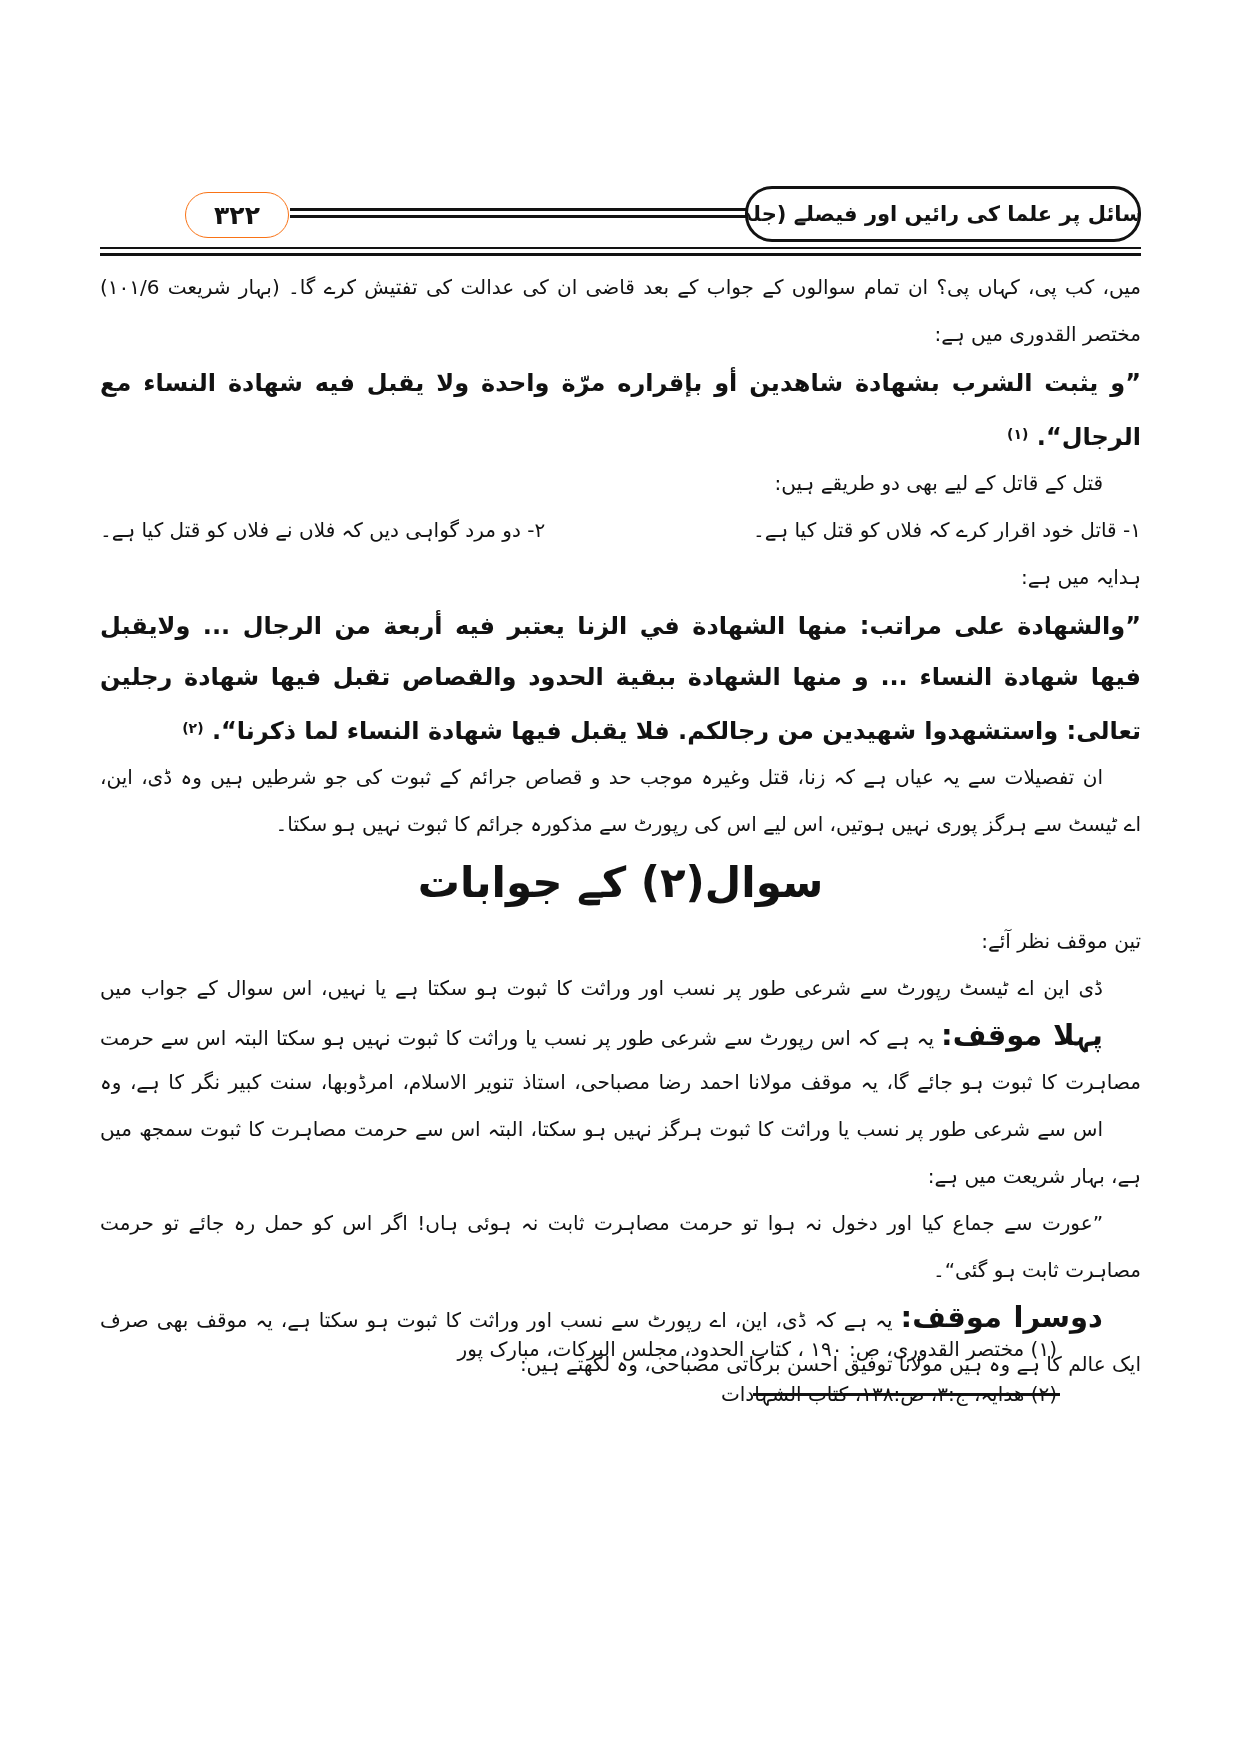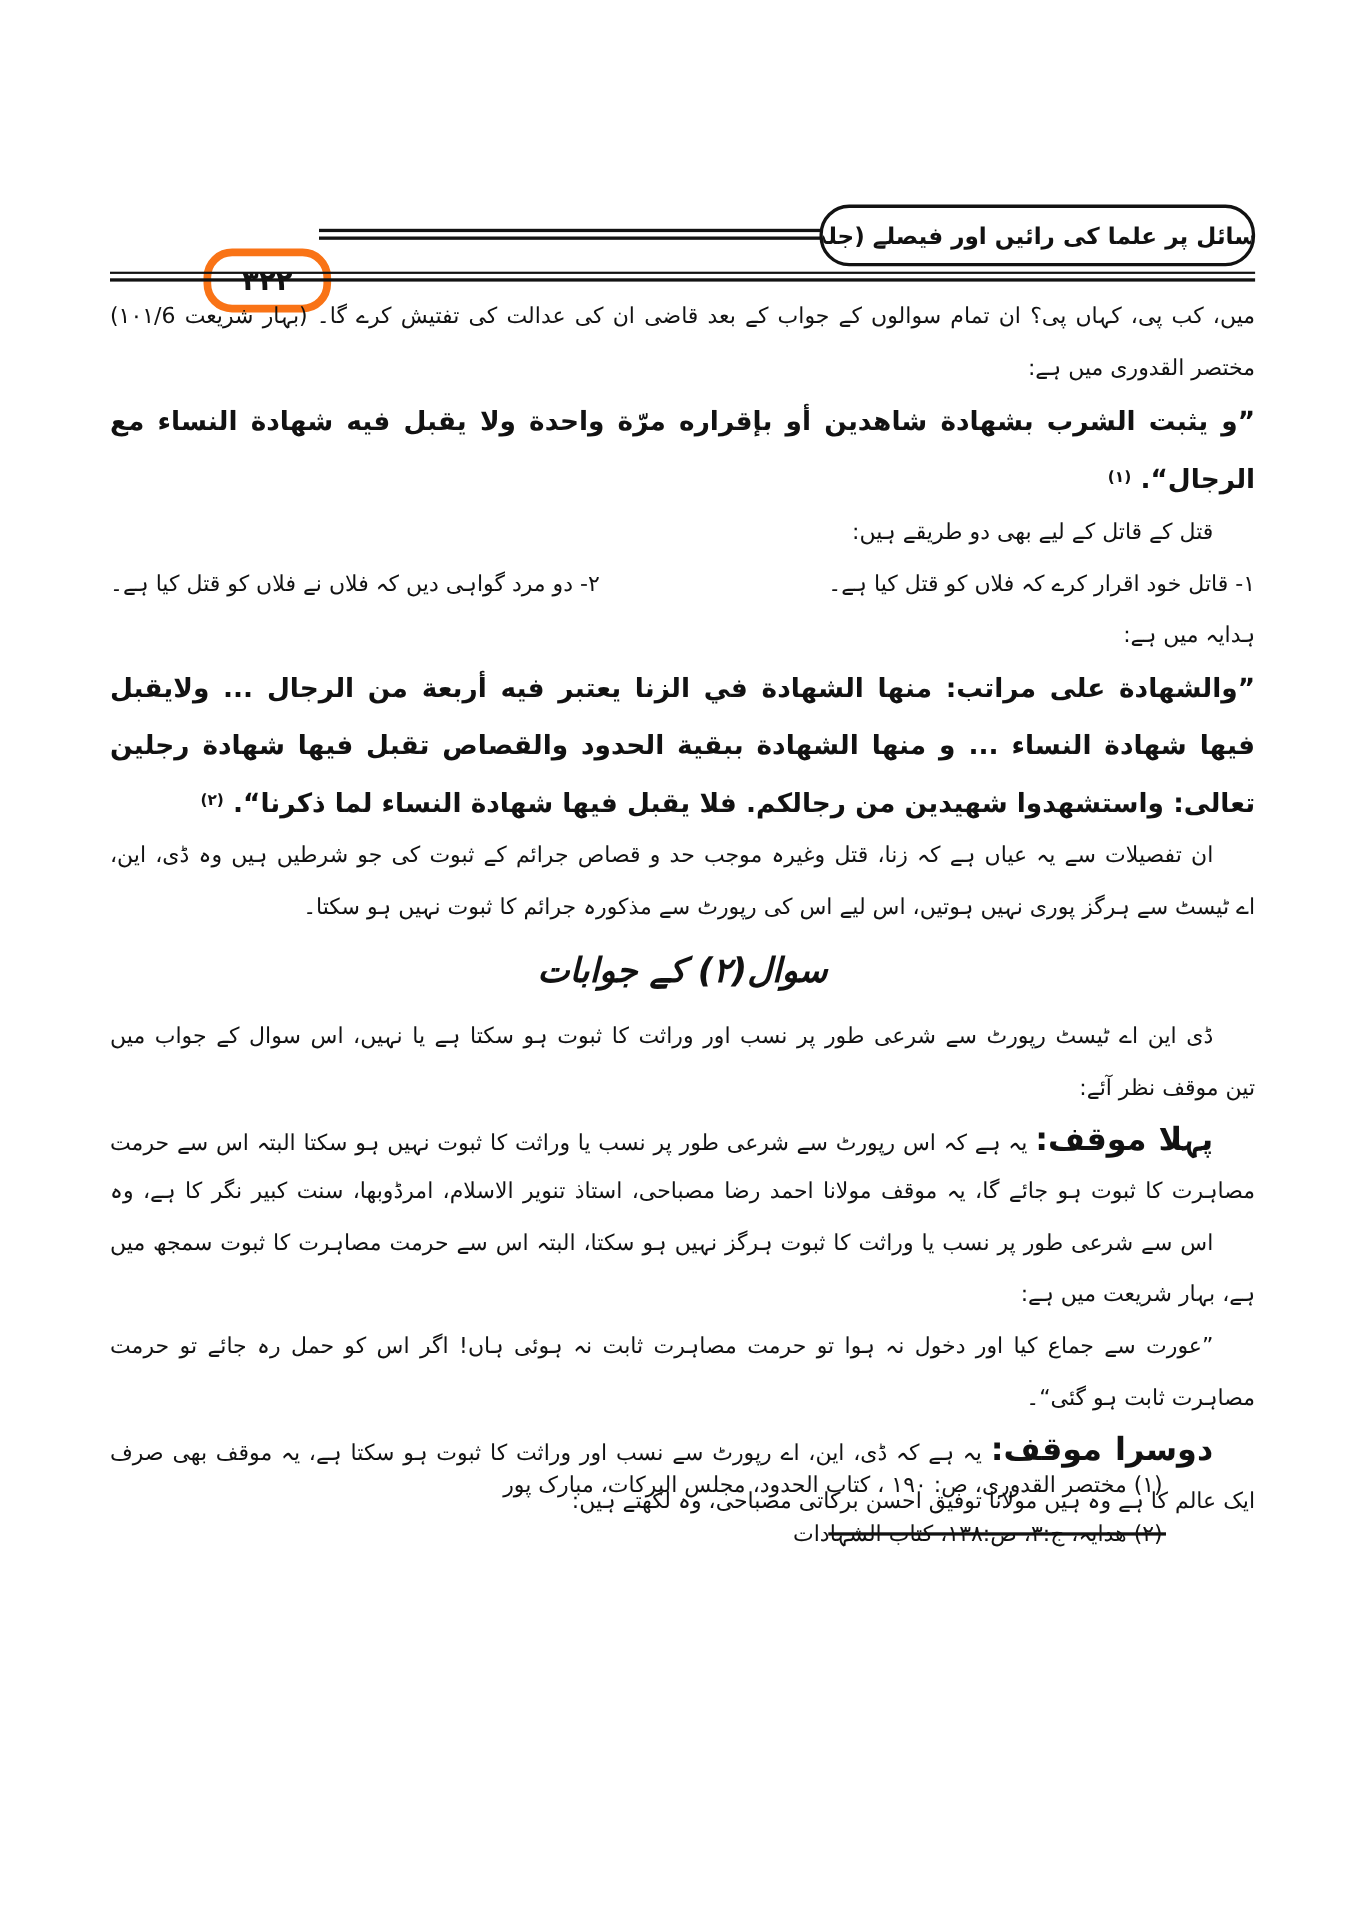--- a/index.html
+++ b/index.html
@@ -11,23 +11,23 @@
     color: #121212;
     font-family: "DejaVu Sans", sans-serif;
     direction: rtl;
     overflow: hidden;
   }
 
   
   .header { position: absolute; top: 186px; left: 100px; width: 1041px; height: 60px; }
   .page-pill {
     position: absolute; left: 85px; top: 6px; width: 102px; height: 44px;
-    border: 7px solid #f97316; border-radius: 26px;
+    border: 1px solid #f97316; border-radius: 26px;
     display: flex; align-items: center; justify-content: center;
-    font-size: 25px; font-weight: bold; margin-top: 34px;
+    font-size: 25px; font-weight: bold;
   }
   .connector {
     position: absolute; left: 190px; right: 394px; top: 22px; height: 4px;
     border-top: 3px solid #121212; border-bottom: 3px solid #121212;
   }
   .title-box {
     position: absolute; right: 0; top: 0; width: 390px; height: 50px;
     border: 3px solid #121212; border-radius: 27px;
     display: flex; align-items: center; justify-content: center;
     font-size: 21px; font-weight: bold; white-space: nowrap; overflow: hidden;
@@ -46,22 +46,22 @@
   }
   .line.end { text-align: center; text-align-last: right; }
   .line.ind { text-indent: 38px; }
   .line.ar { font-size: 24px; font-weight: bold; height: 51px; line-height: 51px; }
   .lead { font-weight: bold; font-size: 29px; }
   .fmark { font-size: 14px; vertical-align: 6px; font-weight: bold; }
   .two-col { display: flex; justify-content: space-between; height: 47px; line-height: 47px; font-size: 20px; }
   .two-col .item { white-space: nowrap; }
   .section-heading {
     text-align: center; text-align-last: center;
-    font-weight: bold; font-size: 31px;
-    height: 62px; line-height: 62px; margin-top: 4px; margin-bottom: 4px; font-style: italic;
+    font-weight: bold; font-size: 42px;
+    height: 62px; line-height: 62px; margin-top: 4px; margin-bottom: 4px;
   }
 
   
   .footnote-sep { position: absolute; top: 1393px; left: 753px; width: 307px; border-top: 3px solid #121212; }
   .footnotes { position: absolute; top: 1327px; right: 183px; width: 720px; direction: rtl; }
   .footnote { text-align: right; font-size: 20px; height: 45px; line-height: 45px; }
 </style>
 </head>
 <body>
 
@@ -90,22 +90,22 @@
     </div>
     <div class="line end">ہدایہ میں ہے:</div>
     <div class="line ar">”والشهادة علی مراتب: منها الشهادة في الزنا یعتبر فیه أربعة من الرجال ... ولایقبل</div>
     <div class="line ar">فیها شهادة النساء ... و منها الشهادة ببقیة الحدود والقصاص تقبل فیها شهادة رجلین لقوله</div>
     <div class="line ar end"><span>تعالی: واستشهدوا شهیدین من رجالکم. فلا یقبل فیها شهادة النساء لما ذکرنا“.</span> <span class="fmark">(۲)</span></div>
     <div class="line ind">ان تفصیلات سے یہ عیاں ہے کہ زنا، قتل وغیرہ موجب حد و قصاص جرائم کے ثبوت کی جو شرطیں ہیں وہ ڈی، این،</div>
     <div class="line end">اے ٹیسٹ سے ہرگز پوری نہیں ہوتیں، اس لیے اس کی رپورٹ سے مذکورہ جرائم کا ثبوت نہیں ہو سکتا۔</div>
 
     <div class="section-heading">سوال(۲) کے جوابات</div>
 
+    <div class="line end">تین موقف نظر آئے:</div>
     <div class="line ind">ڈی این اے ٹیسٹ رپورٹ سے شرعی طور پر نسب اور وراثت کا ثبوت ہو سکتا ہے یا نہیں، اس سوال کے جواب میں</div>
-    <div class="line end">تین موقف نظر آئے:</div>
     <div class="line ind"><span class="lead">پہلا موقف:</span><span> یہ ہے کہ اس رپورٹ سے شرعی طور پر نسب یا وراثت کا ثبوت نہیں ہو سکتا البتہ اس سے حرمت</span></div>
     <div class="line">مصاہرت کا ثبوت ہو جائے گا، یہ موقف مولانا احمد رضا مصباحی، استاذ تنویر الاسلام، امرڈوبھا، سنت کبیر نگر کا ہے، وہ لکھتے ہیں:</div>
     <div class="line ind">اس سے شرعی طور پر نسب یا وراثت کا ثبوت ہرگز نہیں ہو سکتا، البتہ اس سے حرمت مصاہرت کا ثبوت سمجھ میں آتا</div>
     <div class="line end">ہے، بہار شریعت میں ہے:</div>
     <div class="line ind">”عورت سے جماع کیا اور دخول نہ ہوا تو حرمت مصاہرت ثابت نہ ہوئی ہاں! اگر اس کو حمل رہ جائے تو حرمت</div>
     <div class="line end">مصاہرت ثابت ہو گئی“۔</div>
     <div class="line ind"><span class="lead">دوسرا موقف:</span><span> یہ ہے کہ ڈی، این، اے رپورٹ سے نسب اور وراثت کا ثبوت ہو سکتا ہے، یہ موقف بھی صرف</span></div>
     <div class="line end">ایک عالم کا ہے وہ ہیں مولانا توفیق احسن برکاتی مصباحی، وہ لکھتے ہیں:</div>
   </div>
 

